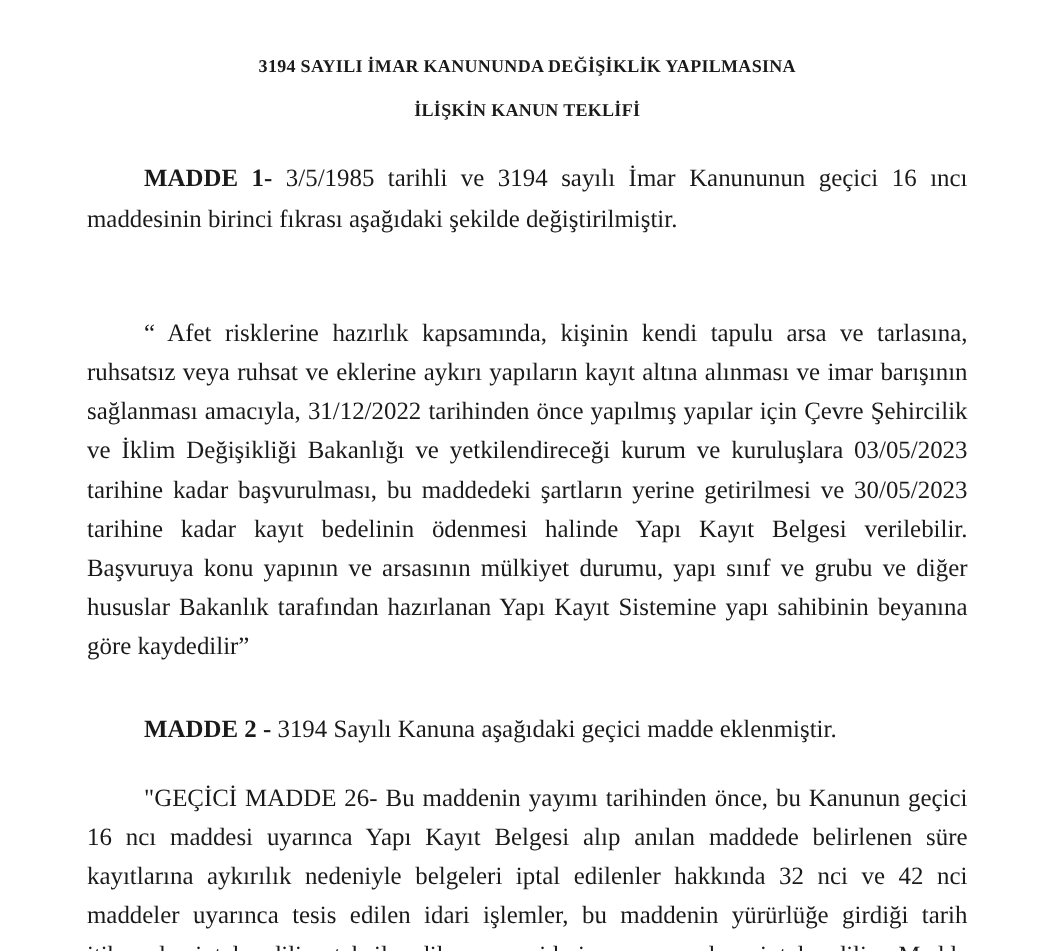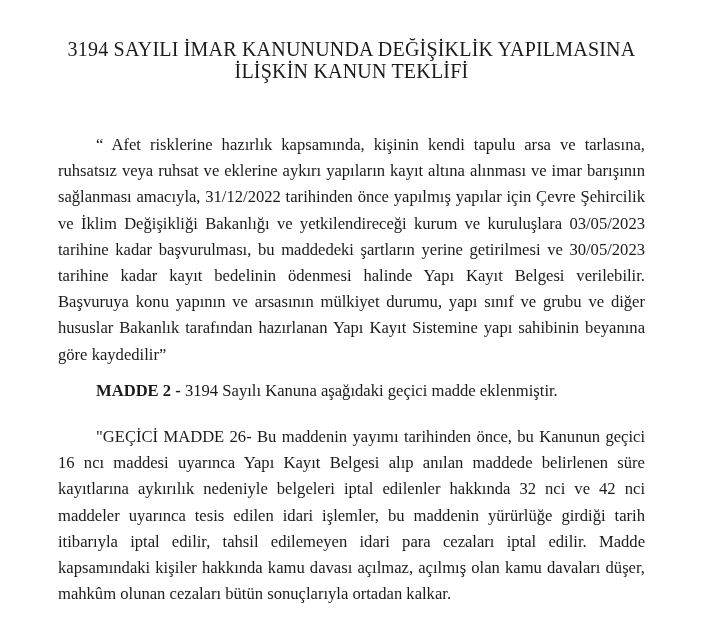--- a/index.html
+++ b/index.html
@@ -19,56 +19,59 @@
     height: 634px;
     box-sizing: border-box;
     padding: 30px 58px 0 58px;
     position: relative;
   }
   .title-block {
     text-align: center;
     margin-top: 8px;
   }
   .title-line {
-    font-weight: normal;
-    font-size: 20px;
+    font-weight: bold;
+    font-size: 12px;
     letter-spacing: 0.2px;
     line-height: 1.1;
   }
   .title-line.second {
-    margin-top: 0;
+    margin-top: 16px;
   }
   .para {
     font-size: 16.6px;
     line-height: 1.58;
     text-align: justify;
     text-justify: inter-word;
     margin: 0;
   }
   .para.indent {
     text-indent: 38px;
   }
   .p-madde1 { margin-top: 26px; }
   .p-quote  { margin-top: 50px; }
-  .p-madde2 { margin-top: 10px; }
+  .p-madde2 { margin-top: 28px; }
   .p-gecici { margin-top: 20px; }
   .lbl {
     font-weight: bold;
   }
 </style>
 </head>
 <body>
 
 <div class="page">
 
   <div class="title-block">
     <div class="title-line">3194 SAYILI İMAR KANUNUNDA DEĞİŞİKLİK YAPILMASINA</div>
     <div class="title-line second">İLİŞKİN KANUN TEKLİFİ</div>
   </div>
 
+  <p class="para indent p-madde1">
+    <span class="lbl">MADDE 1-</span><span> 3/5/1985 tarihli ve 3194 sayılı İmar Kanununun geçici 16 ıncı maddesinin birinci fıkrası aşağıdaki şekilde değiştirilmiştir.</span>
+  </p>
 
   <p class="para indent p-quote">
     <span>“ Afet risklerine hazırlık kapsamında, kişinin kendi tapulu arsa ve tarlasına, ruhsatsız veya ruhsat ve eklerine aykırı yapıların kayıt altına alınması ve imar barışının sağlanması amacıyla, 31/12/2022 tarihinden önce yapılmış yapılar için Çevre Şehircilik ve İklim Değişikliği Bakanlığı ve yetkilendireceği kurum ve kuruluşlara 03/05/2023 tarihine kadar başvurulması, bu maddedeki şartların yerine getirilmesi ve 30/05/2023 tarihine kadar kayıt bedelinin ödenmesi halinde Yapı Kayıt Belgesi verilebilir. Başvuruya konu yapının ve arsasının mülkiyet durumu, yapı sınıf ve grubu ve diğer hususlar Bakanlık tarafından hazırlanan Yapı Kayıt Sistemine yapı sahibinin beyanına göre kaydedilir”</span>
   </p>
 
   <p class="para indent p-madde2">
     <span class="lbl">MADDE 2 -</span><span> 3194 Sayılı Kanuna aşağıdaki geçici madde eklenmiştir.</span>
   </p>
 
   <p class="para indent p-gecici">

